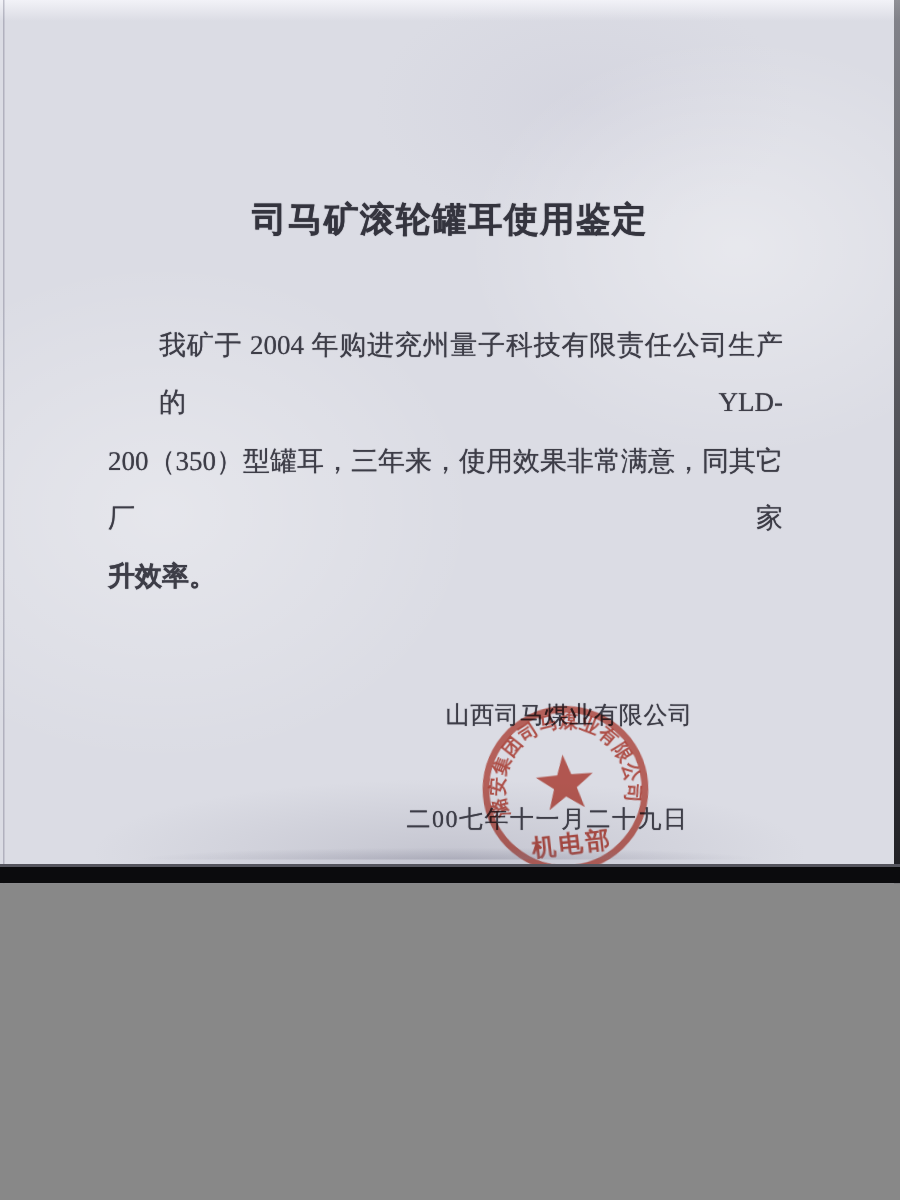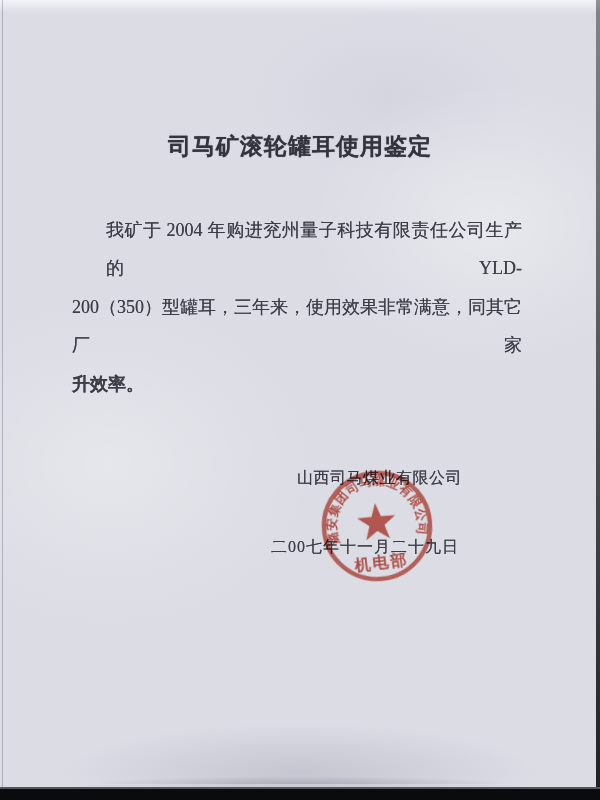--- a/index.html
+++ b/index.html
@@ -1,18 +1,18 @@
 <!DOCTYPE html>
 <html><head>
 <meta charset="utf-8">
 <style>
   html,body{margin:0;padding:0;background:#888;}
   .scan{
     position:relative;
-    width:600px;height:800px;
+    width:600px;height:589px;
     overflow:hidden;
     background-color:#dbdce4;
     background-image:
       linear-gradient(180deg, rgba(246,246,251,0.85) 0%, rgba(246,246,251,0) 14px),
       radial-gradient(ellipse 260px 200px at 82% 28%, rgba(255,255,255,0.35), rgba(255,255,255,0) 70%),
       radial-gradient(ellipse 300px 240px at 18% 58%, rgba(255,255,255,0.30), rgba(255,255,255,0) 70%),
       radial-gradient(ellipse 340px 70px at 50% 96.5%, rgba(140,140,158,0.28), rgba(140,140,158,0) 70%),
       radial-gradient(ellipse 200px 120px at 65% 12%, rgba(205,205,218,0.45), rgba(205,205,218,0) 70%);
     font-family:"Liberation Serif","DejaVu Serif",serif;
     color:#3d3d47;

